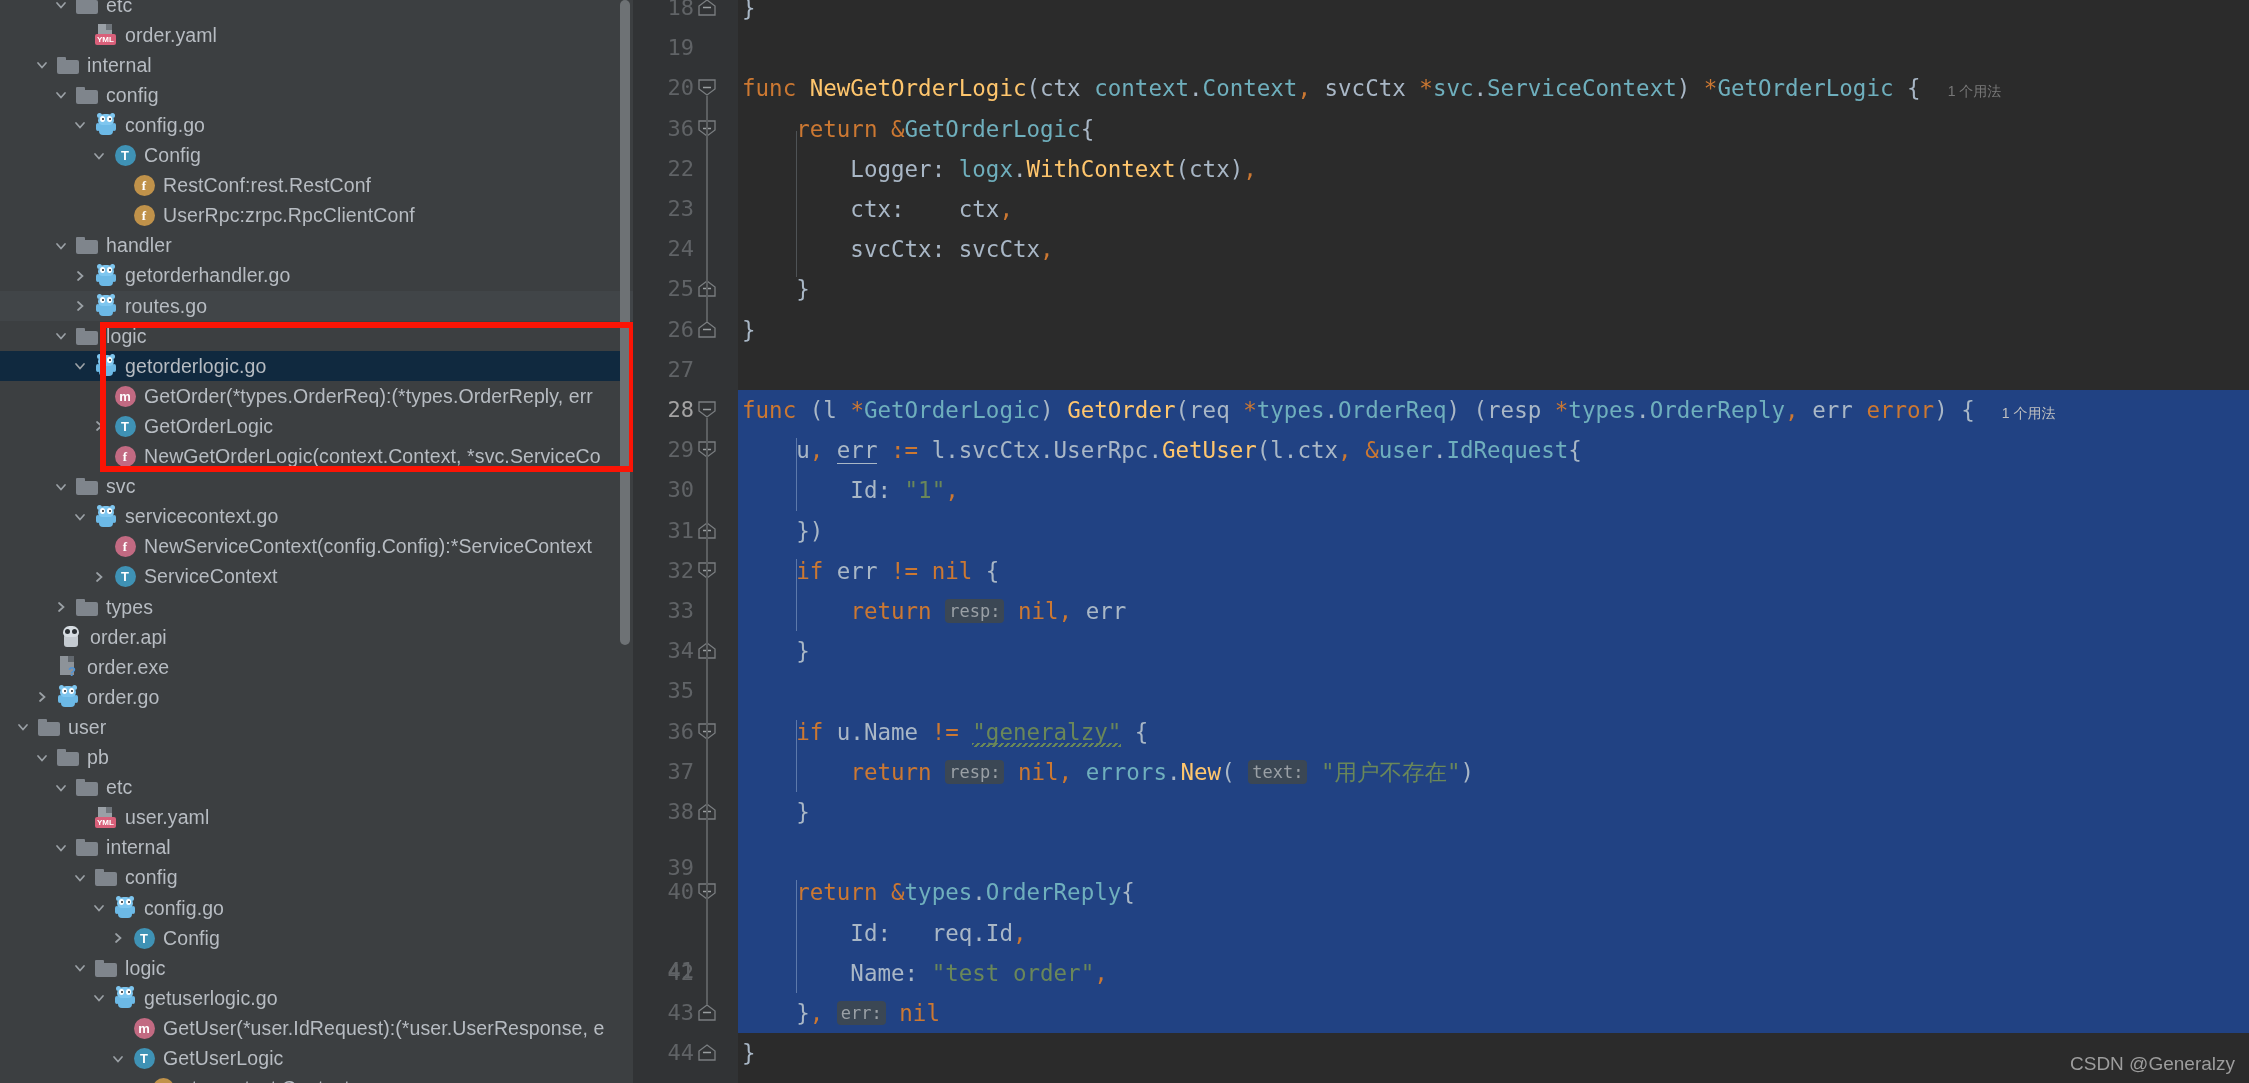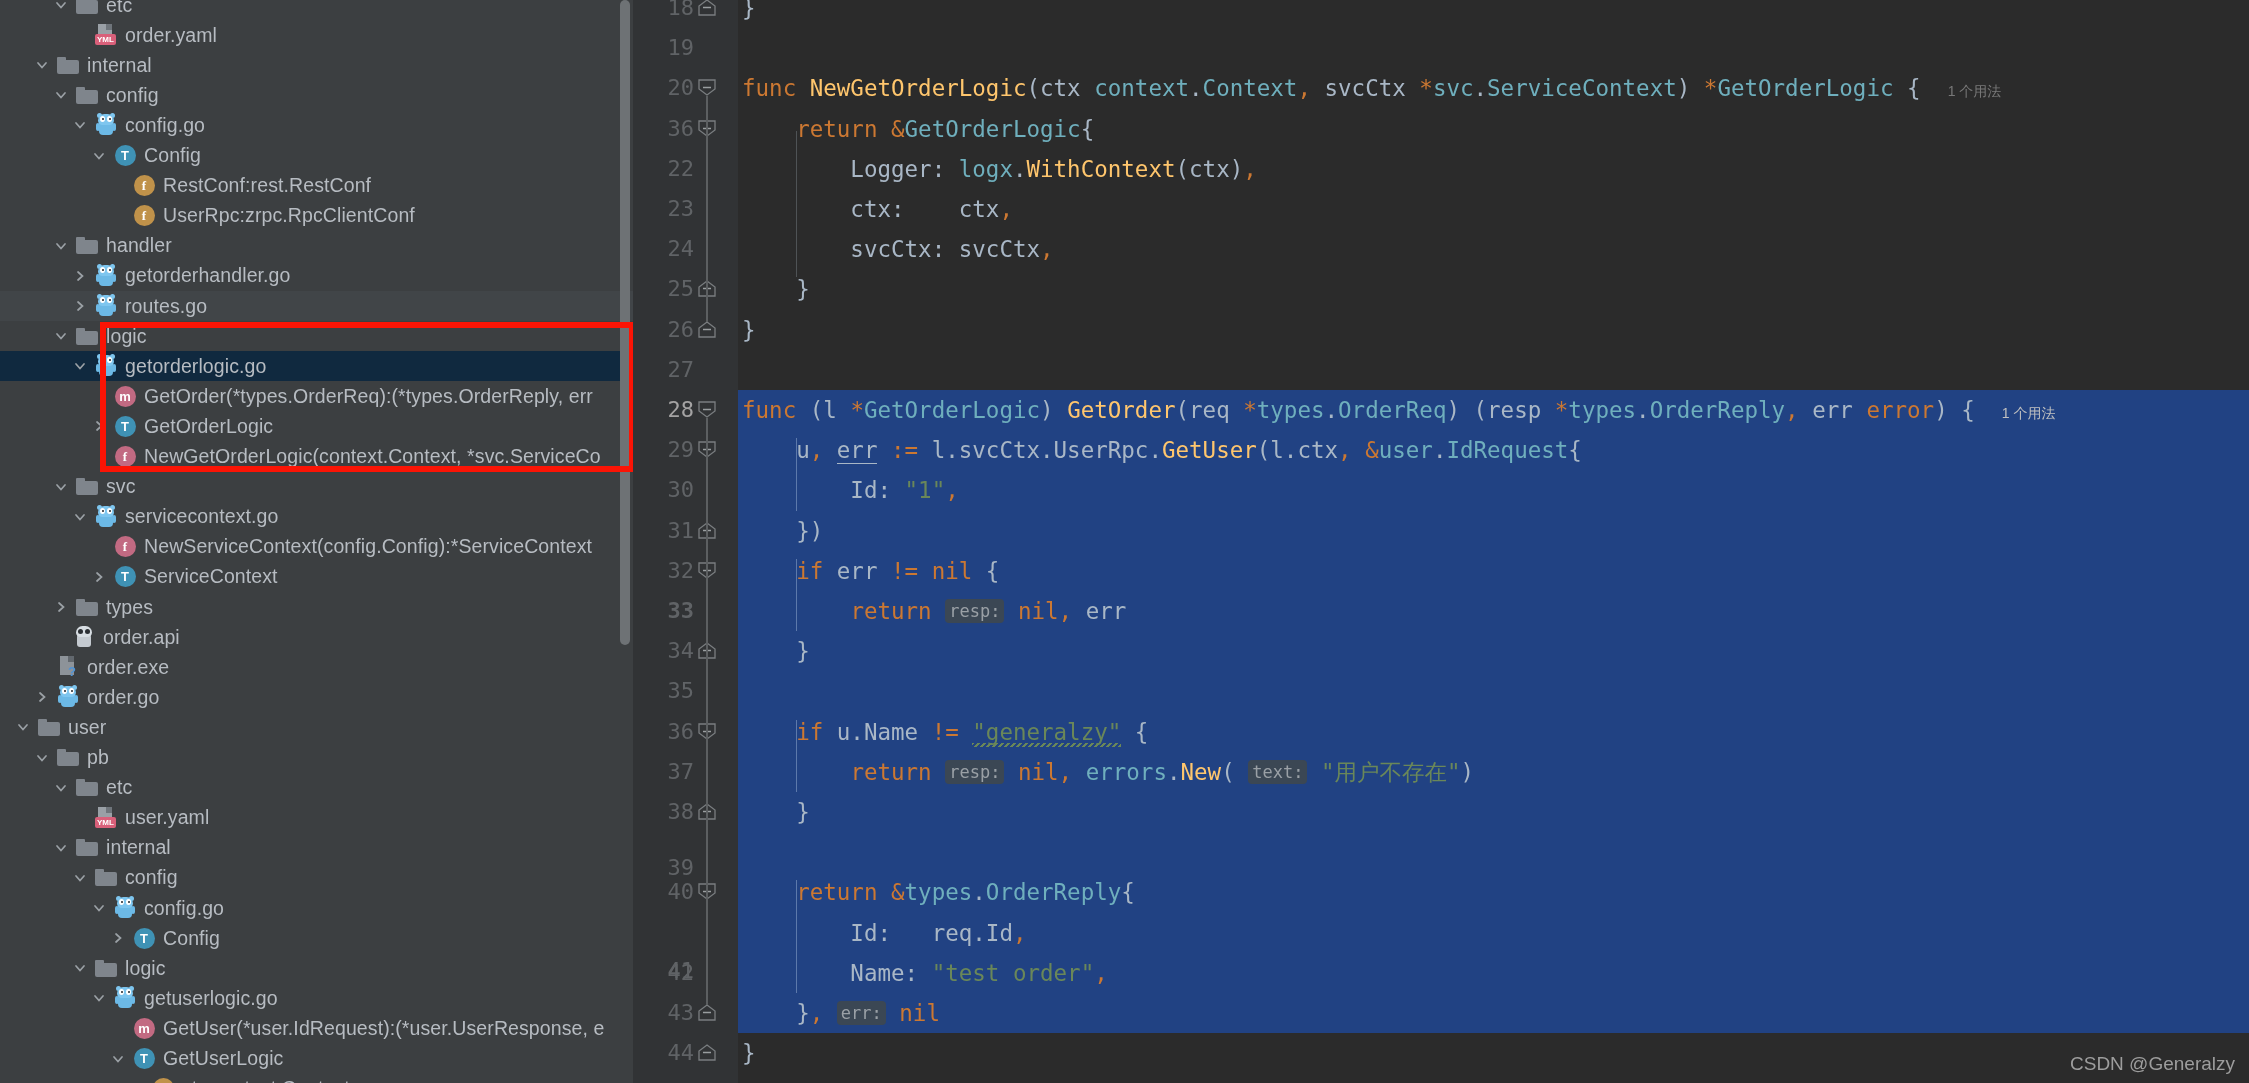--- a/index.html
+++ b/index.html
@@ -494,21 +494,21 @@
             </svg>
           </span>
           <span class="ic">
             <span class="ic-folder">
               <span class="f-t"></span>
               <span class="f-b"></span>
             </span>
           </span>
           <span class="lbl">types</span>
         </div>
-        <div class="tree-row" style="position: absolute; left: 16px; right: 0px; top: 622.1px;">
+        <div class="tree-row" style="position: absolute; left: 3px; right: 0px; top: 622.1px;">
           <span style="flex:0 0 29px"></span>
           <span class="tw-spacer"></span>
           <span class="ic">
             <span class="ic-api">
               <span class="b"></span>
               <span class="h"></span>
               <span class="e1"></span>
               <span class="e2"></span>
             </span>
           </span>
@@ -755,21 +755,21 @@
         <div class="ln" style="top: 189px;">23</div>
         <div class="ln" style="top: 229.2px;">24</div>
         <div class="ln" style="top: 269.4px;">25</div>
         <div class="ln" style="top: 309.6px;">26</div>
         <div class="ln" style="top: 349.8px;">27</div>
         <div class="ln current" style="top: 390px;">28</div>
         <div class="ln" style="top: 430.2px;">29</div>
         <div class="ln" style="top: 470.4px;">30</div>
         <div class="ln" style="top: 510.6px;">31</div>
         <div class="ln" style="top: 550.8px;">32</div>
-        <div class="ln" style="top: 591px; font-weight: bold;">33</div>
+        <div class="ln" style="top: 591px;">33</div>
         <div class="ln" style="top: 631.2px;">34</div>
         <div class="ln" style="top: 671.4px;">35</div>
         <div class="ln" style="top: 711.6px;">36</div>
         <div class="ln" style="top: 751.8px;">37</div>
         <div class="ln" style="top: 792px;">38</div>
         <div class="ln" style="top: 832.2px; margin-top: 16px;">39</div>
         <div class="ln" style="top: 872.4px;">40</div>
         <div class="ln" style="top: 951px; margin-left: 38px;">41</div>
         <div class="ln" style="top: 952.8px;">42</div>
         <div class="ln" style="top: 993px;">43</div>

